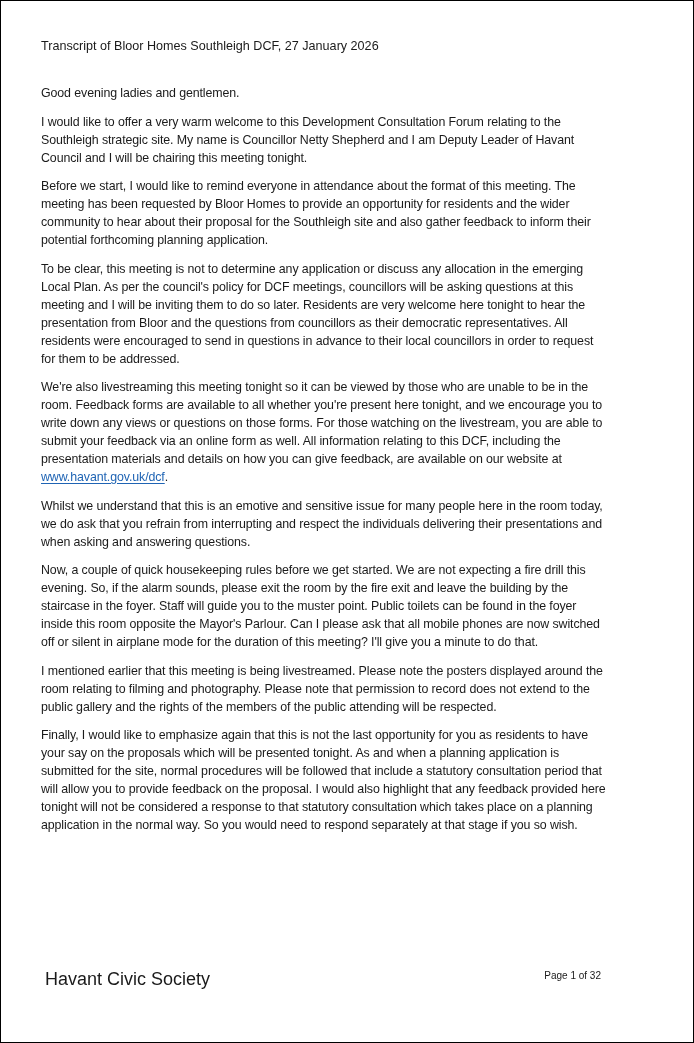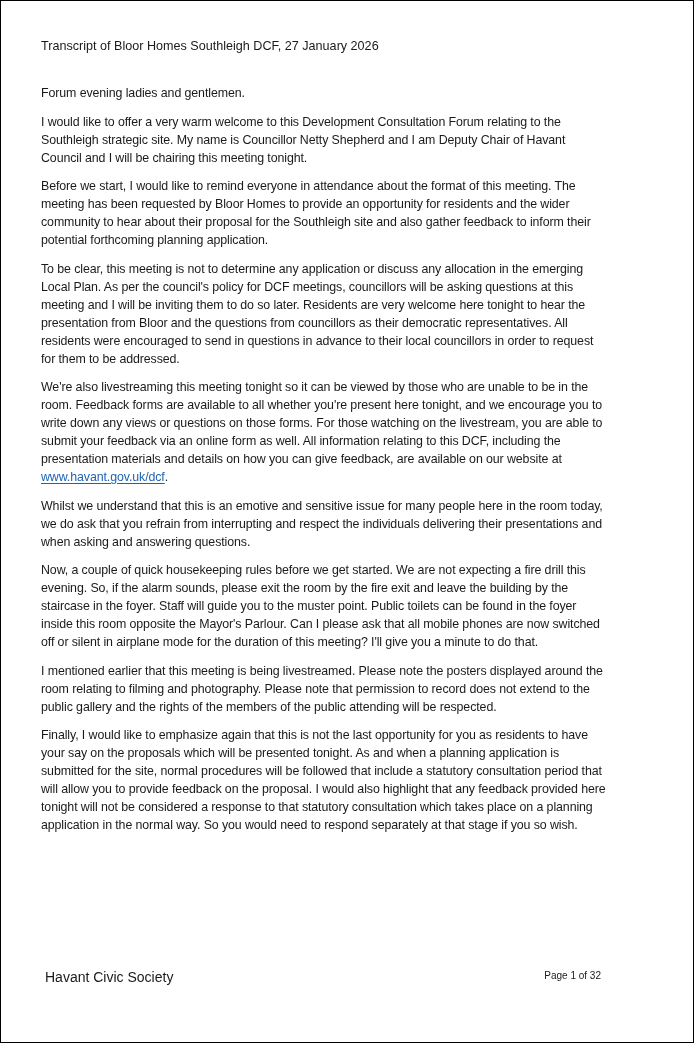--- a/index.html
+++ b/index.html
@@ -55,42 +55,42 @@
     .link {
       color: #1f64b4;
       text-decoration: underline;
       text-underline-offset: 2px;
     }
     .footer-left {
       position: absolute;
       left: 44px;
       top: 968px;
       font-family: "Liberation Sans", sans-serif;
-      font-size: 14px;
+      font-size: 18px;
       color: #1a1a1a;
     }
     .footer-right {
       position: absolute;
       right: 92px;
       top: 969px;
       font-family: "Liberation Sans", sans-serif;
       font-size: 10px;
       color: #1a1a1a;
     }
   </style>
 </head>
 <body>
 
 <div class="page">
   <div class="doc-title">Transcript of Bloor Homes Southleigh DCF, 27 January 2026</div>
 
   <div class="content">
 
-    <p>Forum evening ladies and gentlemen.</p>
-    <p>I would like to offer a very warm welcome to this Development Consultation Forum relating to the Southleigh strategic site. My name is Councillor Netty Shepherd and I am Deputy Chair of Havant Council and I will be chairing this meeting tonight.</p>
+    <p>Good evening ladies and gentlemen.</p>
+    <p>I would like to offer a very warm welcome to this Development Consultation Forum relating to the Southleigh strategic site. My name is Councillor Netty Shepherd and I am Deputy Leader of Havant Council and I will be chairing this meeting tonight.</p>
     <p>Before we start, I would like to remind everyone in attendance about the format of this meeting. The meeting has been requested by Bloor Homes to provide an opportunity for residents and the wider community to hear about their proposal for the Southleigh site and also gather feedback to inform their potential forthcoming planning application.</p>
     <p>To be clear, this meeting is not to determine any application or discuss any allocation in the emerging Local Plan. As per the council's policy for DCF meetings, councillors will be asking questions at this meeting and I will be inviting them to do so later. Residents are very welcome here tonight to hear the presentation from Bloor and the questions from councillors as their democratic representatives. All residents were encouraged to send in questions in advance to their local councillors in order to request for them to be addressed.</p>
     <p><span>We're also livestreaming this meeting tonight so it can be viewed by those who are unable to be in the room. Feedback forms are available to all whether you're present here tonight, and we encourage you to write down any views or questions on those forms. For those watching on the livestream, you are able to submit your feedback via an online form as well. All information relating to this DCF, including the presentation materials and details on how you can give feedback, are available on our website at </span><a class="link">www.havant.gov.uk/dcf</a><span>.</span></p>
     <p>Whilst we understand that this is an emotive and sensitive issue for many people here in the room today, we do ask that you refrain from interrupting and respect the individuals delivering their presentations and when asking and answering questions.</p>
     <p>Now, a couple of quick housekeeping rules before we get started. We are not expecting a fire drill this evening. So, if the alarm sounds, please exit the room by the fire exit and leave the building by the staircase in the foyer. Staff will guide you to the muster point. Public toilets can be found in the foyer inside this room opposite the Mayor's Parlour. Can I please ask that all mobile phones are now switched off or silent in airplane mode for the duration of this meeting? I'll give you a minute to do that.</p>
     <p>I mentioned earlier that this meeting is being livestreamed. Please note the posters displayed around the room relating to filming and photography. Please note that permission to record does not extend to the public gallery and the rights of the members of the public attending will be respected.</p>
     <p>Finally, I would like to emphasize again that this is not the last opportunity for you as residents to have your say on the proposals which will be presented tonight. As and when a planning application is submitted for the site, normal procedures will be followed that include a statutory consultation period that will allow you to provide feedback on the proposal. I would also highlight that any feedback provided here tonight will not be considered a response to that statutory consultation which takes place on a planning application in the normal way. So you would need to respond separately at that stage if you so wish.</p>
   </div>
 
   <div class="footer-left">Havant Civic Society</div>

